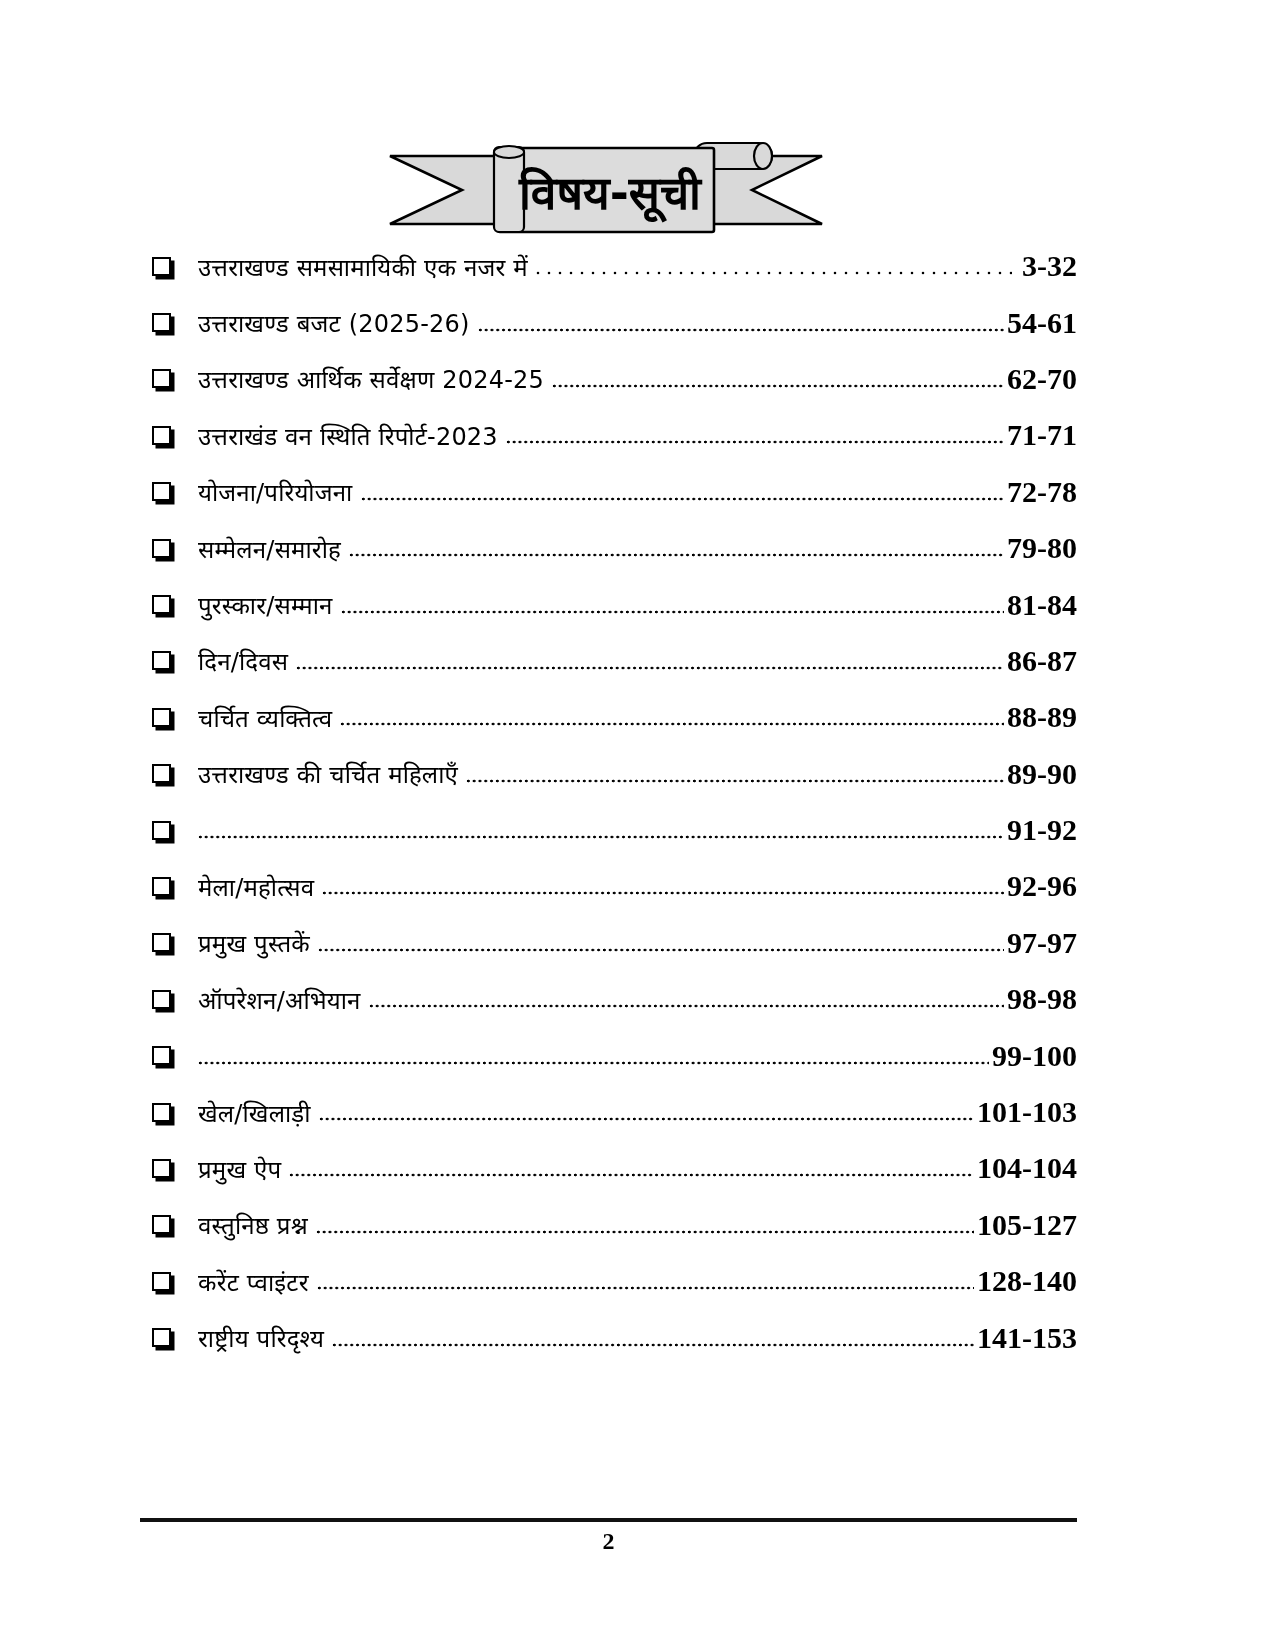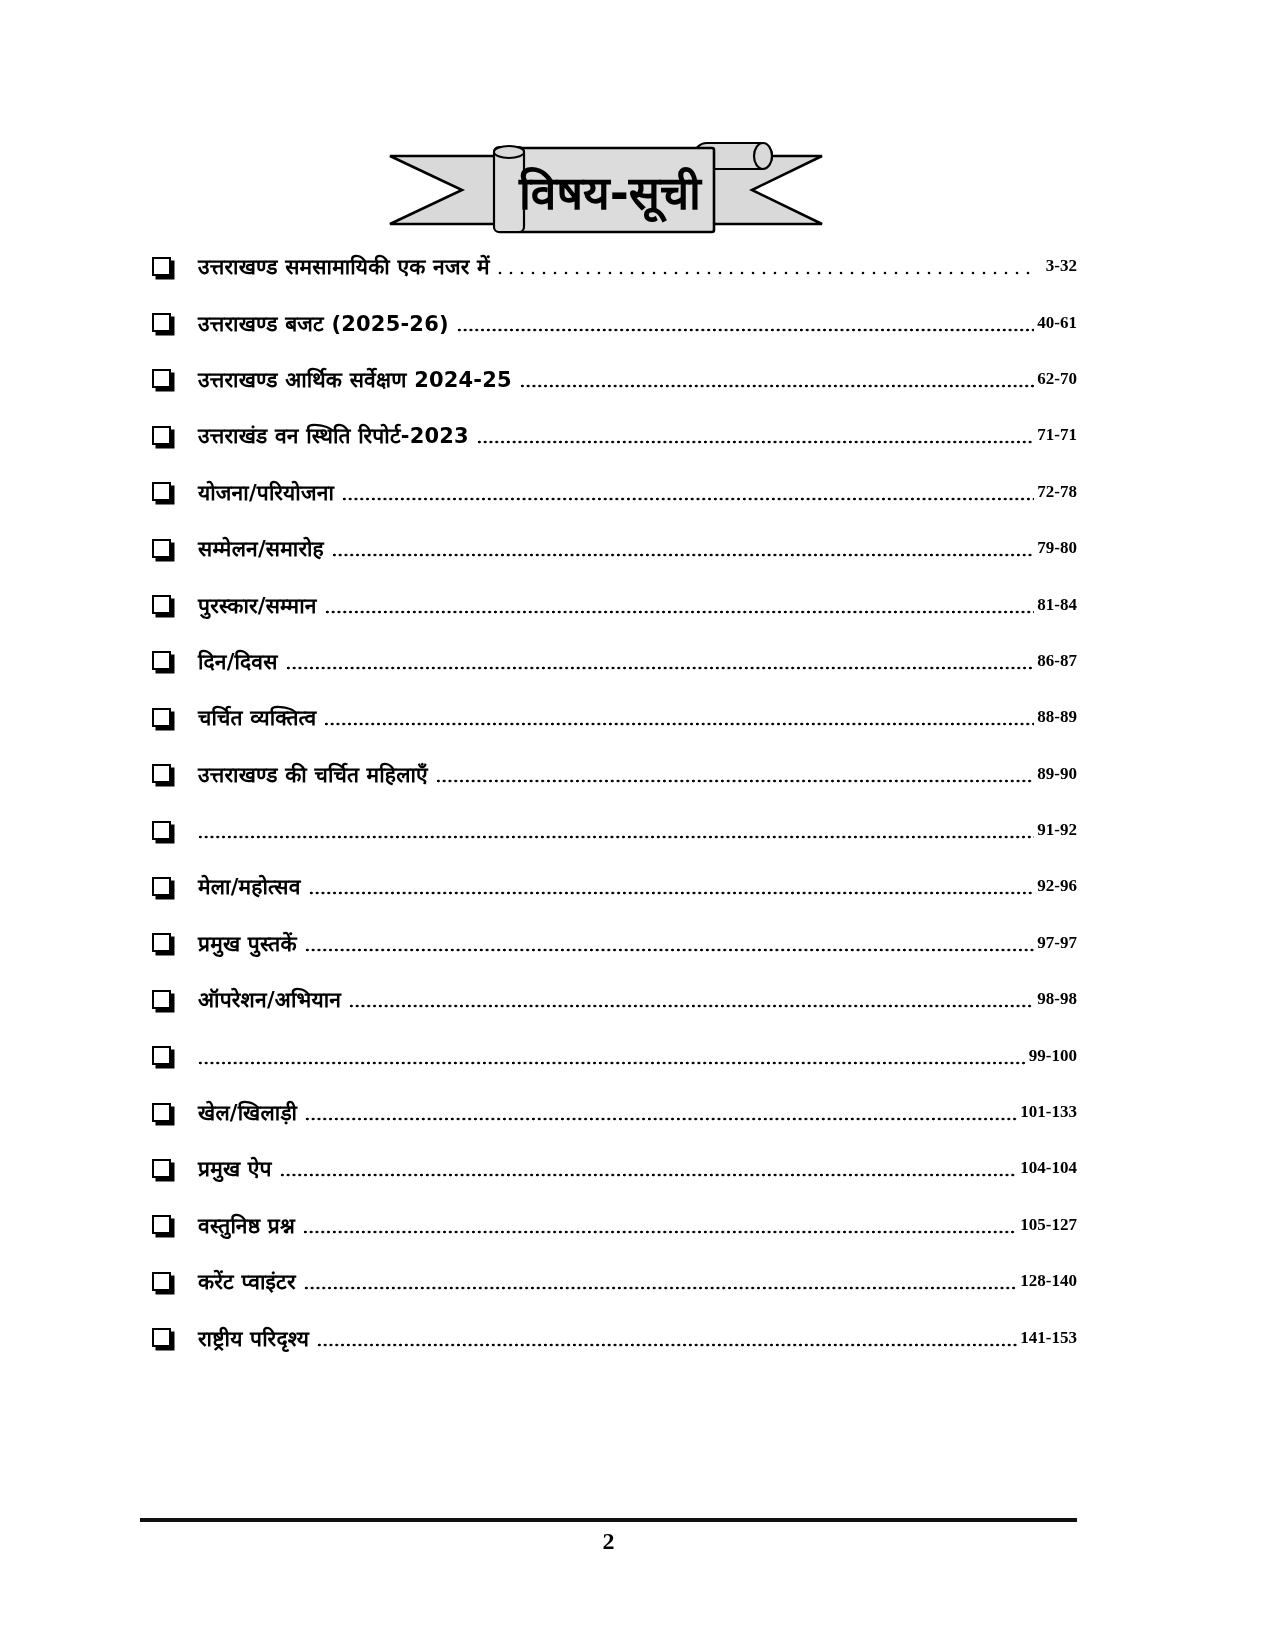--- a/index.html
+++ b/index.html
@@ -40,43 +40,43 @@
     flex: 0 0 auto;
     width: 19px; height: 19px;
     background: #fff;
     border: 2.6px solid #000;
     box-shadow: 3.5px 3.5px 0 0 #000;
     margin-right: 27px;
     margin-left: 2px;
   }
   .toc-title {
     flex: 0 0 auto;
-    font-size: 21px;
-    font-weight: bold;
+    font-size: 24px;
+    font-weight: normal;
     white-space: nowrap;
     padding-right: 8px;
     letter-spacing: 0.2px;
   }
   .leader {
     flex: 1 1 auto;
     height: 30px;
     background-image: radial-gradient(circle at 2px 2px, #000 1.45px, transparent 1.6px);
     background-size: 5.8px 4px;
     background-repeat: repeat-x;
     background-position: left bottom 6px;
     min-width: 20px;
   }
   .toc-row:first-child .leader {
     background-size: 11px 4px;
     background-position: 4px bottom 6px;
   }
   .toc-pages {
     flex: 0 0 auto;
     font-family: "Liberation Serif", "DejaVu Serif", serif;
-    font-size: 17px;
+    font-size: 30px;
     font-weight: bold;
     padding-left: 3px;
     white-space: nowrap;
   }
   .toc-row:first-child .toc-pages { padding-left: 10px; }
 
   
   .footer {
     position: absolute;
     left: 140px; top: 1518px;
@@ -118,21 +118,21 @@
     <span class="toc-title">उत्तराखण्ड समसामायिकी एक नजर में</span>
     <span class="leader"></span>
     <span class="toc-pages">3-32</span>
   </li>
 
 
   <li class="toc-row">
     <span class="bullet"></span>
     <span class="toc-title">उत्तराखण्ड बजट (2025-26)</span>
     <span class="leader"></span>
-    <span class="toc-pages">40-61</span>
+    <span class="toc-pages">54-61</span>
   </li>
 
   <li class="toc-row">
     <span class="bullet"></span>
     <span class="toc-title">उत्तराखण्ड आर्थिक सर्वेक्षण 2024-25</span>
     <span class="leader"></span>
     <span class="toc-pages">62-70</span>
   </li>
 
   <li class="toc-row">
@@ -215,21 +215,21 @@
   <li class="toc-row">
     <span class="bullet"></span>
     <span class="leader"></span>
     <span class="toc-pages">99-100</span>
   </li>
 
   <li class="toc-row">
     <span class="bullet"></span>
     <span class="toc-title">खेल/खिलाड़ी</span>
     <span class="leader"></span>
-    <span class="toc-pages">101-133</span>
+    <span class="toc-pages">101-103</span>
   </li>
 
   <li class="toc-row">
     <span class="bullet"></span>
     <span class="toc-title">प्रमुख ऐप</span>
     <span class="leader"></span>
     <span class="toc-pages">104-104</span>
   </li>
 
   <li class="toc-row">

